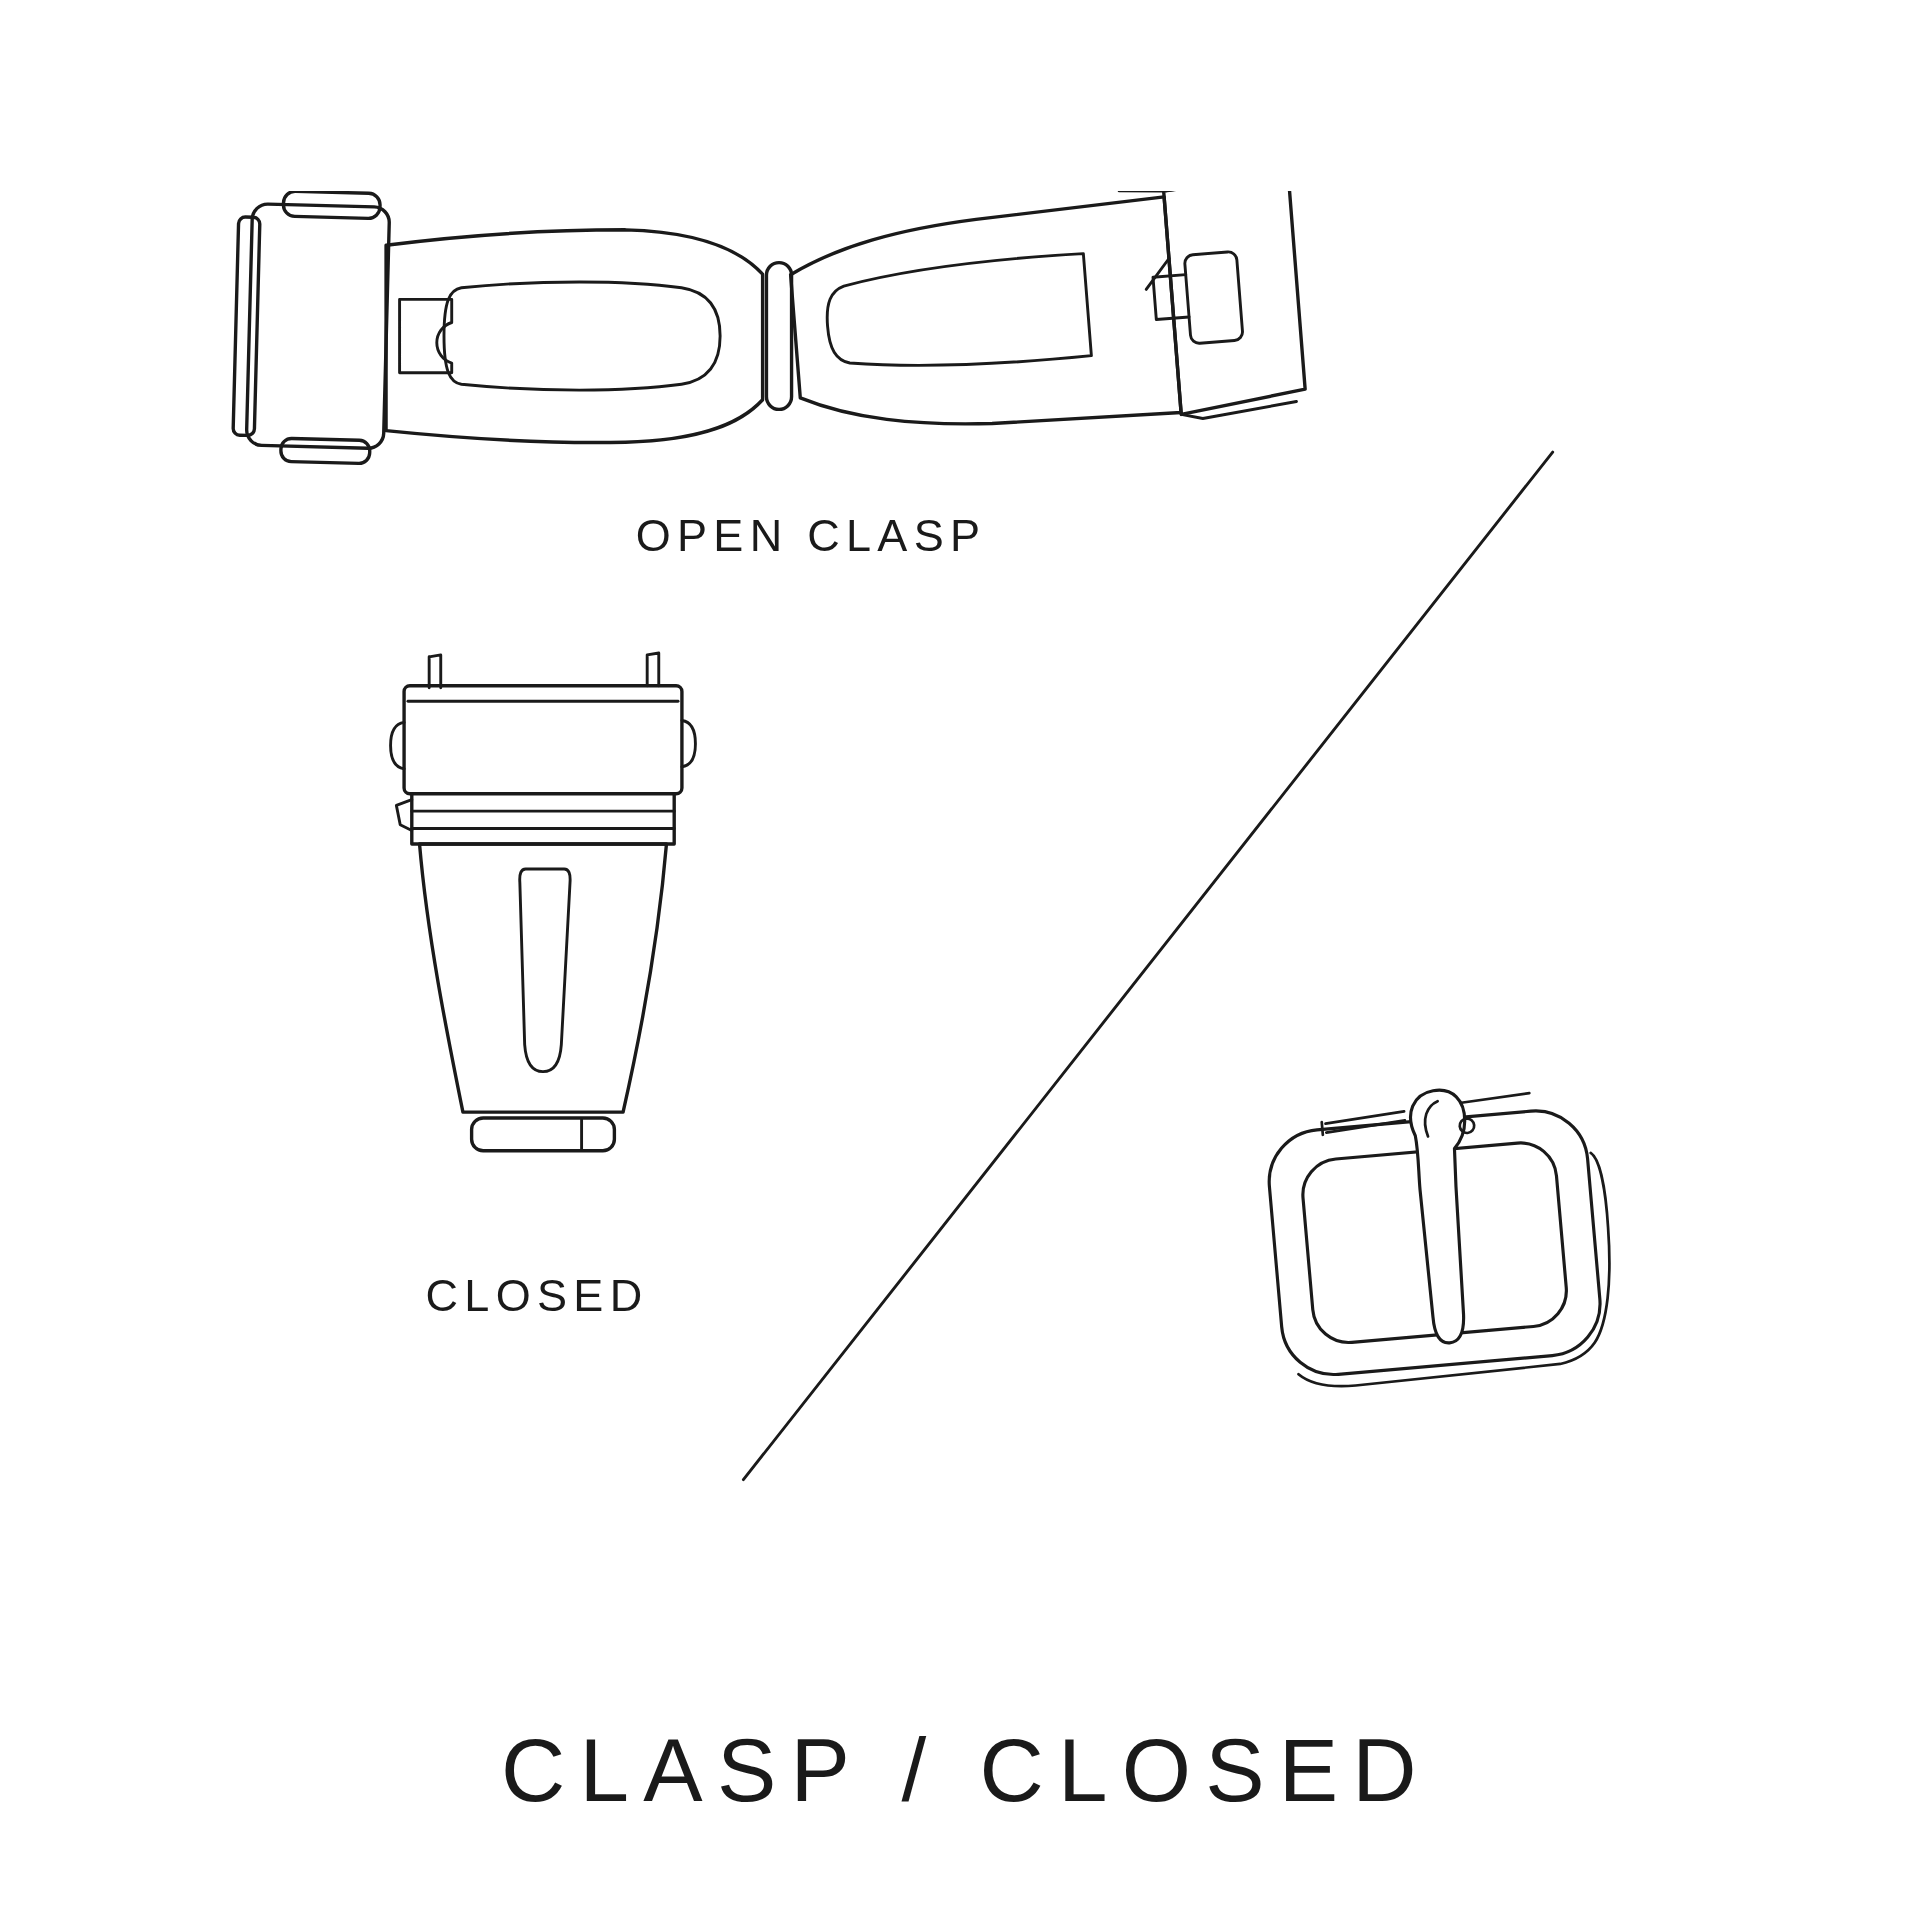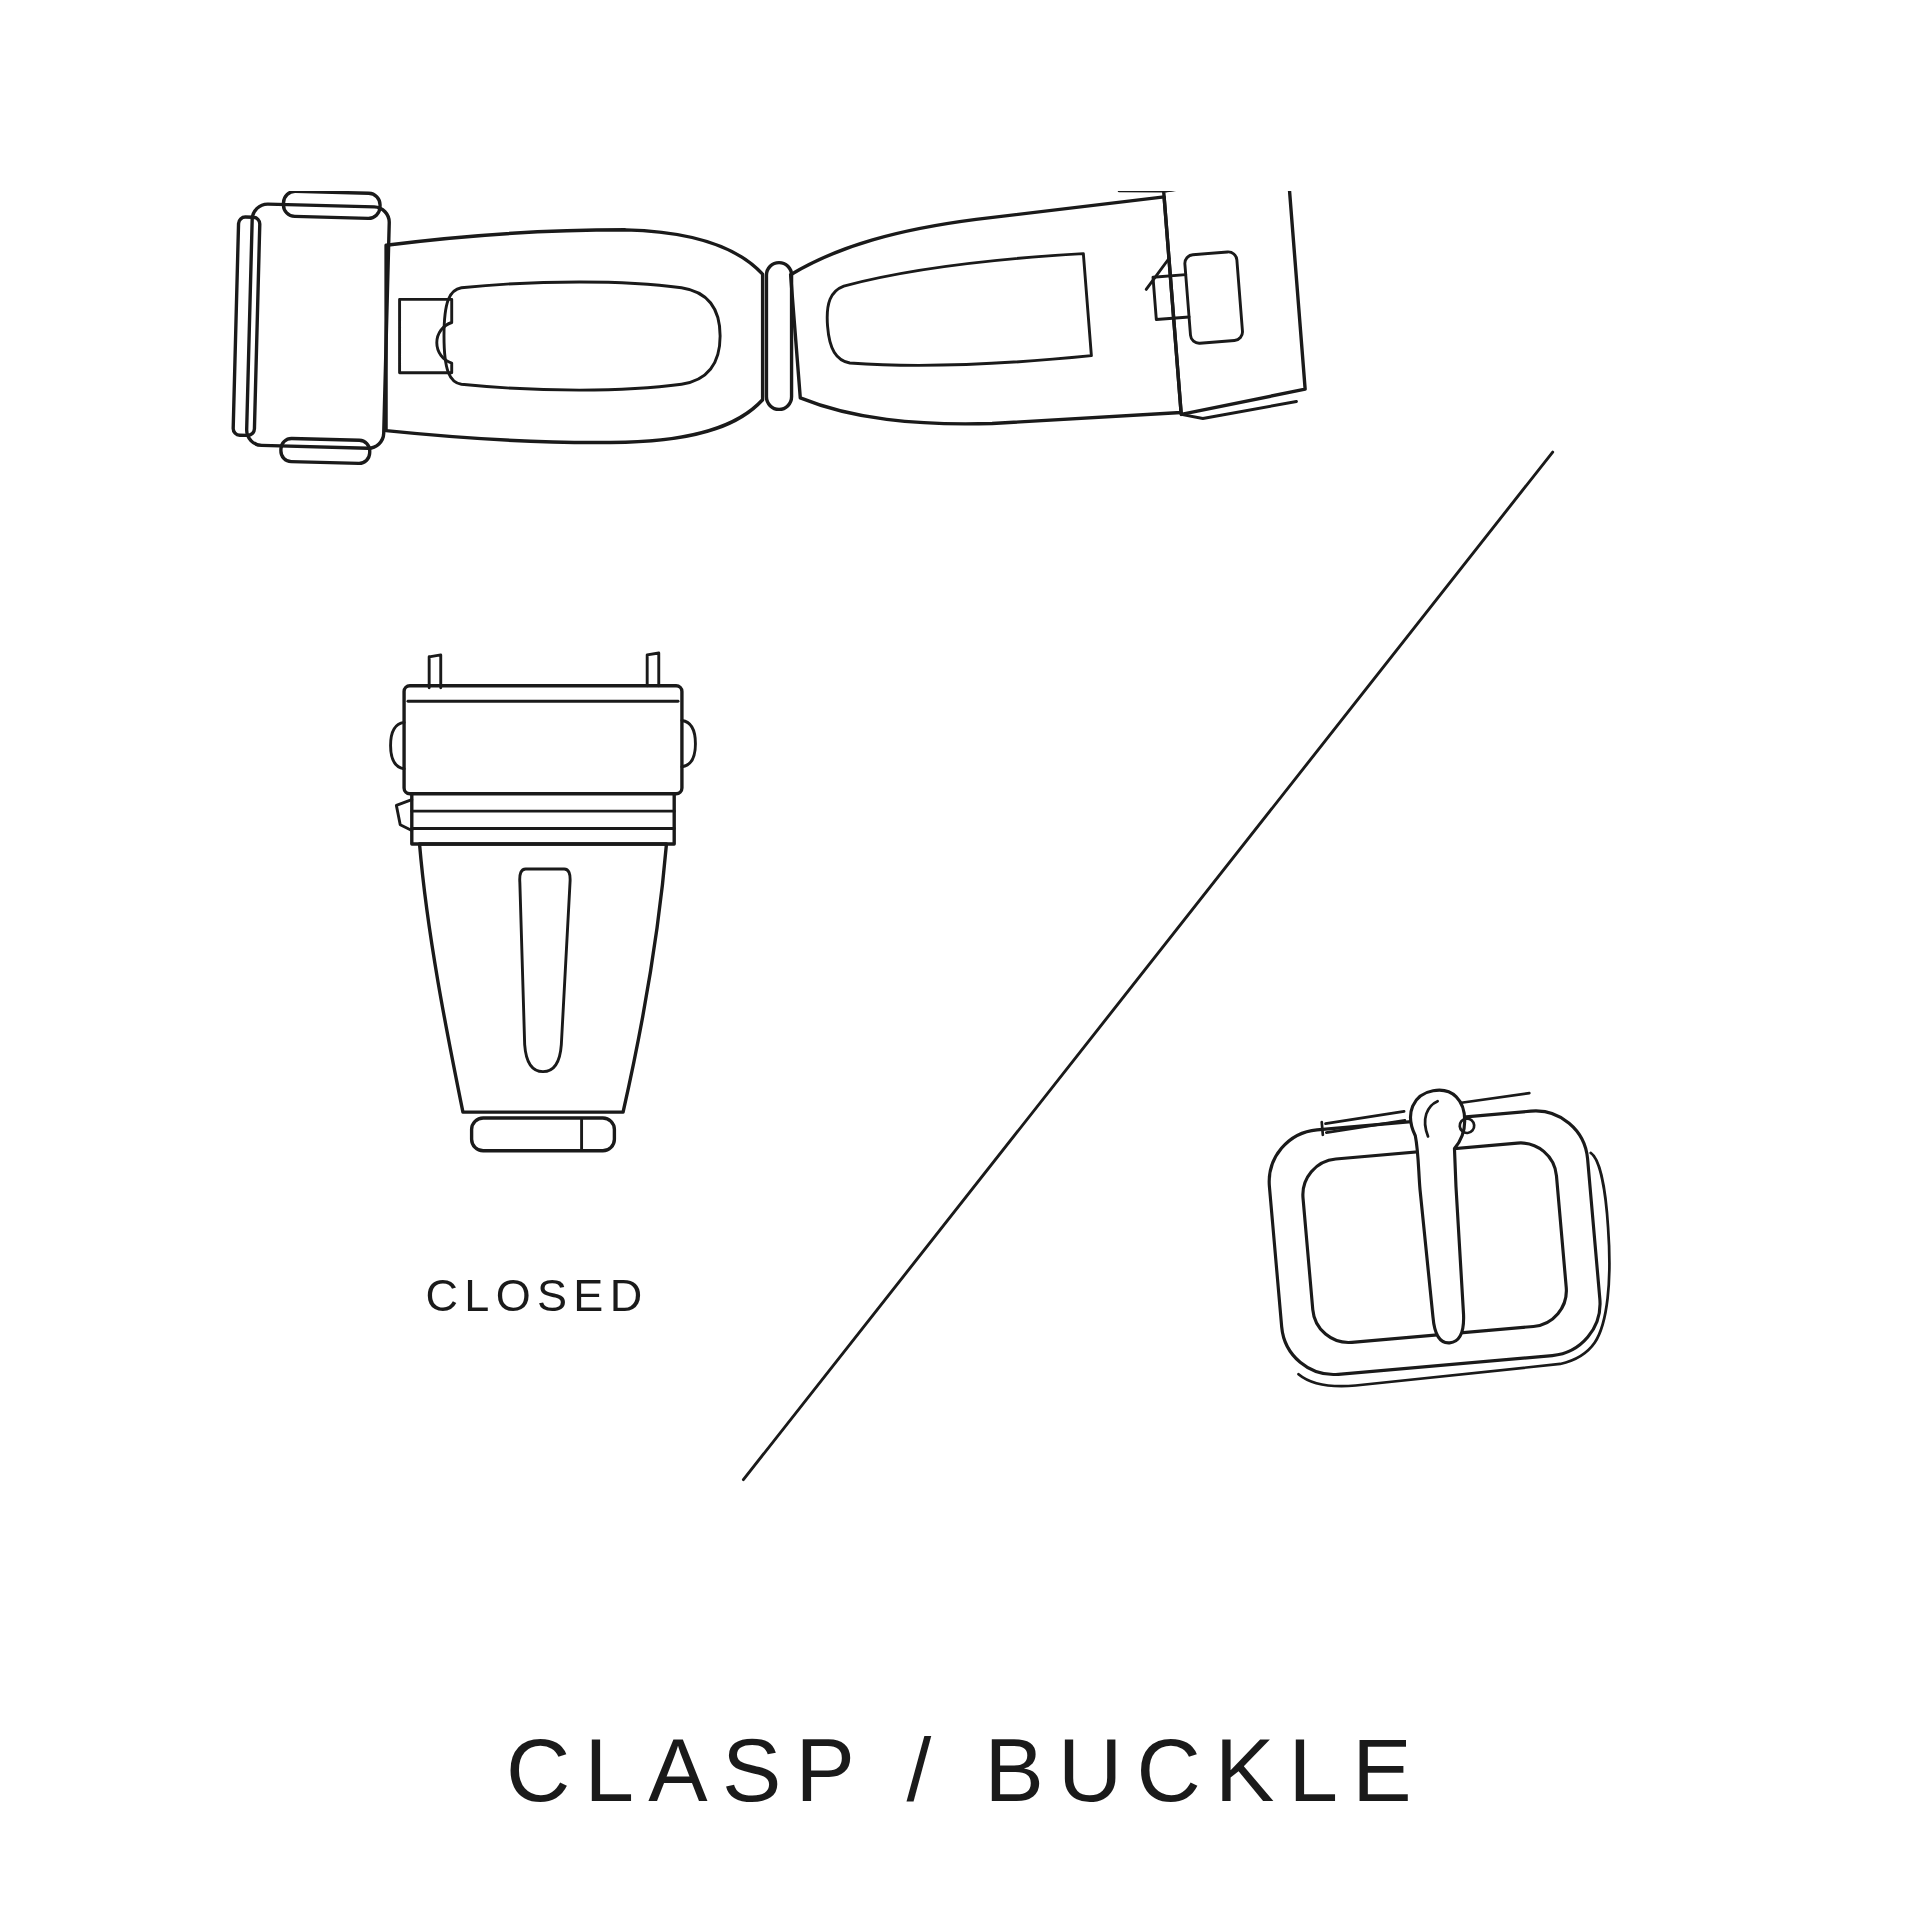--- a/index.html
+++ b/index.html
@@ -80,20 +80,21 @@
       <path class="ln-thin" d="M650,102 C715,90 805,86 900,88 L900,194 C805,196 715,192 650,182 C636,178 630,166 630,142 C630,118 636,106 650,102 Z"></path>
       <path class="ln" d="M988,30 L1108,22 L1118,28 L1118,246 L988,262 Z"></path>
       <path class="ln-thin" d="M942,26 L1104,14 L1108,22 L988,30 Z"></path>
       <path class="ln-thin" d="M988,262 L1010,268 L1108,258"></path>
       <rect class="ln-thin" x="1004" y="98" width="54" height="92" rx="9"></rect>
       <path class="ln-thin" d="M1004,118 L970,118 L970,162 L1004,162"></path>
       <path class="ln-thin" d="M988,100 L962,130"></path>
     </g>
   </svg>
 
+  <div class="caption" style="left:811px; top:510px;">OPEN CLASP</div>
 
   <svg class="fig" style="left:379px; top:645px;" width="328" height="560" viewBox="0 0 340 580">
 
     <path class="ln-thin" d="M52,12 L52,44 M64,10 L64,44 M52,12 L64,10"></path>
     <path class="ln-thin" d="M278,10 L278,42 M290,8 L290,42 M278,10 L290,8"></path>
 
     <path class="ln-thin" d="M26,80 Q12,82 12,104 Q12,126 26,128"></path>
     <path class="ln-thin" d="M314,78 Q328,80 328,102 Q328,124 314,126"></path>
 
     <rect class="ln" x="26" y="42" width="288" height="112" rx="6"></rect>
@@ -130,16 +131,16 @@
       <path class="ln-thin" d="M108,36 L108,50"></path>
       <line class="ln-thin" x1="264" y1="28" x2="340" y2="24"></line>
 
       <path class="ln white" d="M210,60 C200,34 212,14 234,12 C256,10 268,26 266,48 C265,62 258,72 252,78 L250,120 L246,262 C245,284 238,292 228,292 C218,292 212,284 212,262 L210,120 C210,100 212,78 210,60 Z"></path>
       <path class="ln-thin" d="M224,62 C218,42 226,28 238,24"></path>
 
       <circle class="ln-thin" cx="268" cy="54" r="8"></circle>
     </g>
   </svg>
 
-  <div class="title" style="left:966px; top:1719px;">CLASP / BUCKLE</div>
+  <div class="title" style="left:966px; top:1719px;">CLASP / CLOSED</div>
 
 </div>
 
 
 </body></html>

